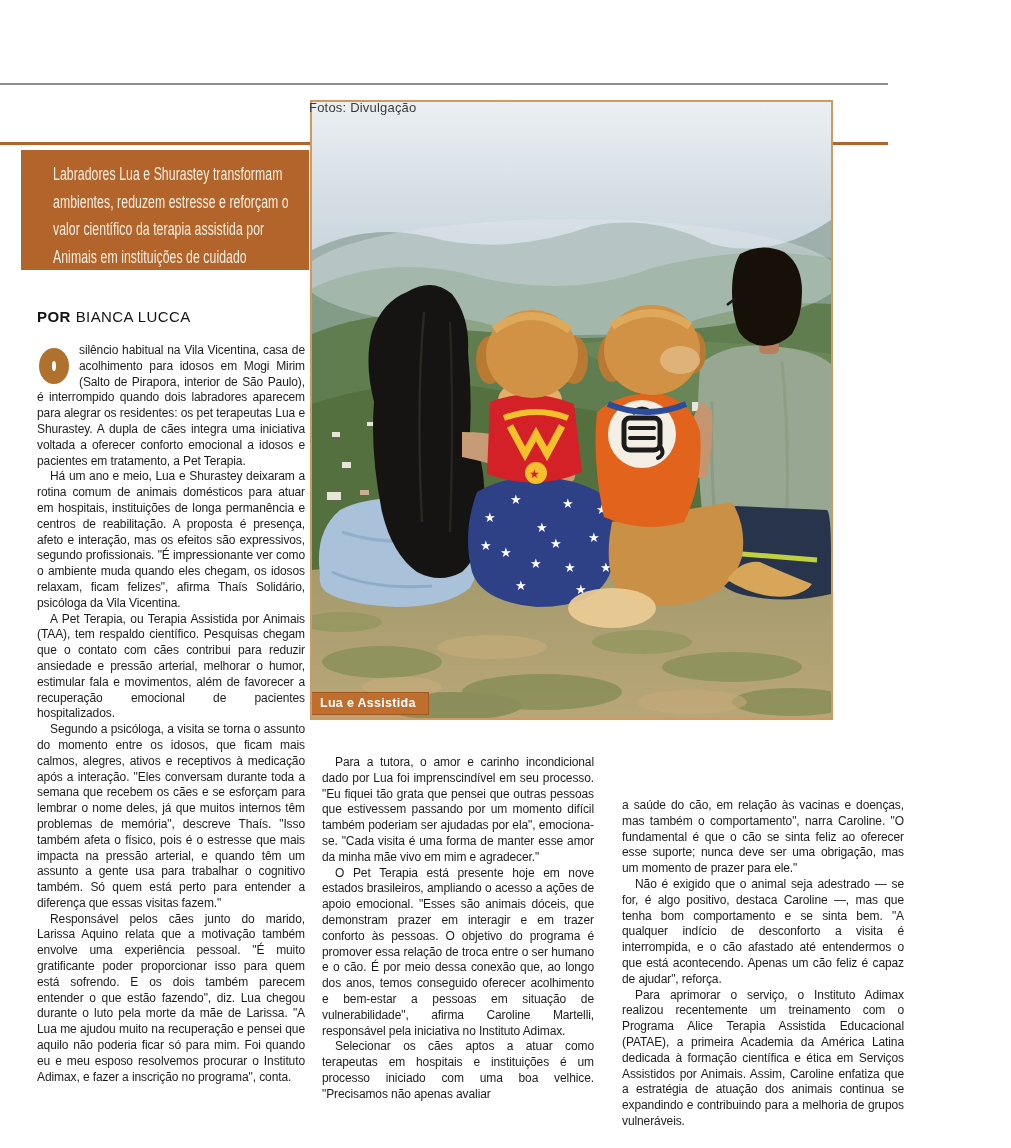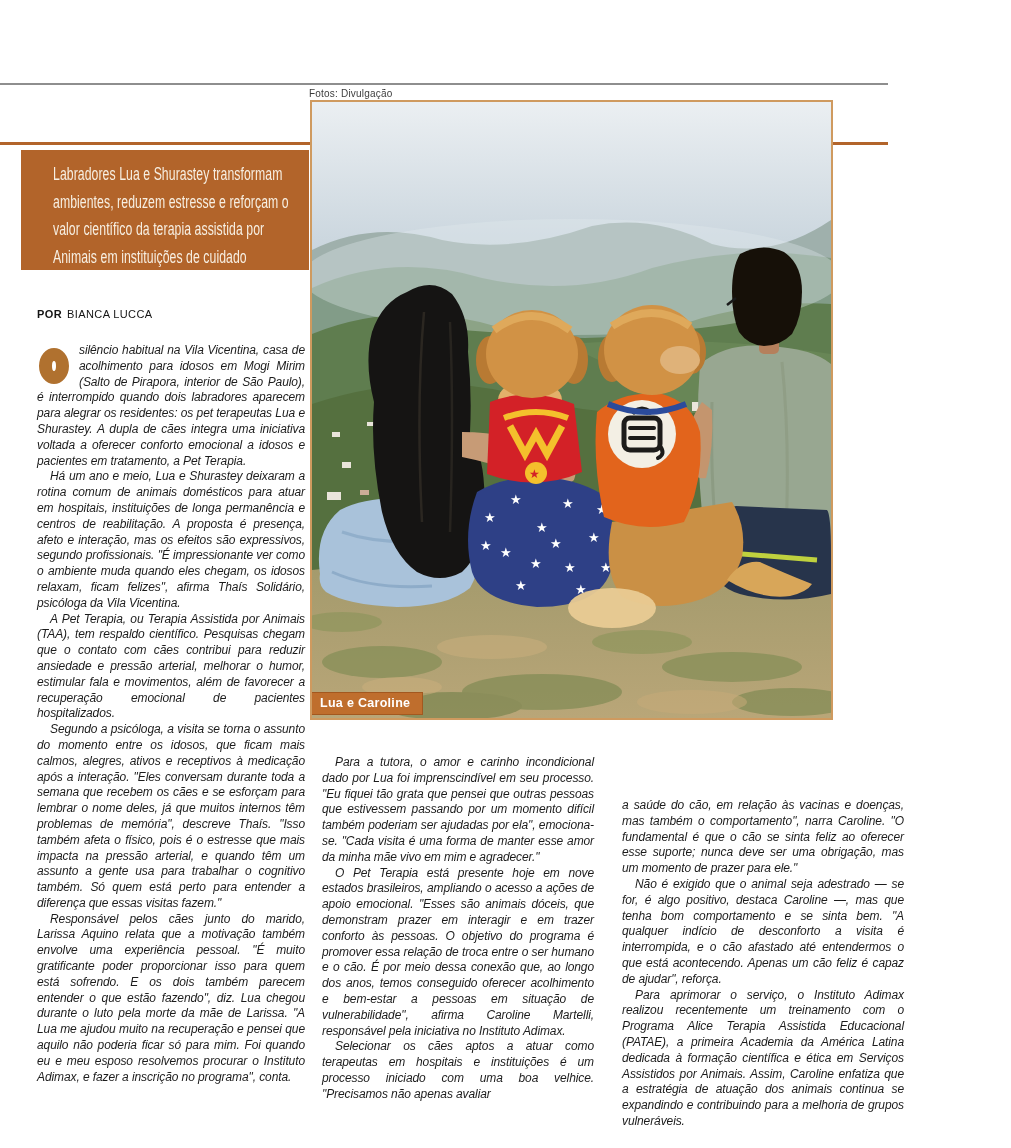--- a/index.html
+++ b/index.html
@@ -5,46 +5,46 @@
 <style>
   * { margin:0; padding:0; box-sizing:border-box; }
   html,body { background:#ffffff; }
   .page {
     position:relative; width:1011px; height:1148px; background:#fff;
     font-family:"Liberation Sans", sans-serif; overflow:hidden;
   }
   .rule-gray   { position:absolute; left:0; top:83px;  width:888px; height:2px; background:var(--rule-gray,#8e8e8e); }
   .rule-accent { position:absolute; left:0; top:142px; width:888px; height:3px; background:var(--accent-brown,#b2642a); }
   .photo-credit {
-    position:absolute; left:309px; top:88px; font-size:10px; color:#3c3c3c; letter-spacing:.2px; z-index:3;
+    position:absolute; left:309px; top:100px; font-size:13px; color:#3c3c3c; letter-spacing:.2px; z-index:3;
   }
   .headline-box {
     position:absolute; left:5px; top:150px; width:288px; height:120px;
     background:var(--accent-brown,#b2642a); overflow:hidden;margin-left:16px;
   }
   .headline-inner {
     display:block; width:340px; transform:scaleX(.70); transform-origin:left top;
     margin:11px 0 0 32px; color:var(--headline-text,#f7efe2);
     font-size:17.5px; line-height:27.5px; letter-spacing:.1px; font-weight:400;
   }
   .photo-frame {
     position:absolute; left:310px; top:100px; width:523px; height:620px;
     border:2px solid #cf9a5f; background:#cfd8de; z-index:2;
   }
   .photo-frame svg { display:block; width:519px; height:616px; }
   .photo-caption {
     position:absolute; left:0; bottom:3px; background:var(--caption-bg,#bf6e2d);
     color:#fff; font-size:12.5px; font-weight:bold; padding:3px 12px 4px 8px;
     letter-spacing:.3px; border:1px solid #a3581f; border-left:none;
   }
-  .byline { position:absolute; left:37px; top:308px; font-size:11px; color:#141414; letter-spacing:.4px; }
+  .byline { position:absolute; left:37px; top:308px; font-size:15px; color:#141414; letter-spacing:.4px; }
   .byline .pre { font-weight:bold; margin-right:5px; }
   .col {
     position:absolute; font-size:12px; line-height:15.8px; color:#1c1c1c;
-    text-align:justify; letter-spacing:-.1px;font-style:italic;
+    text-align:justify; letter-spacing:-.1px;
   }
   .col p { text-indent:13px; }
   .col p.lead, .col p.noindent { text-indent:0; }
   .col-left  { left:37px;  top:343px; width:268px; }
   .col-mid   { left:322px; top:755px; width:272px; }
   .col-right { left:622px; top:798px; width:282px; }
   .dropcap {
     float:left; width:30px; height:36px; border:13px solid var(--dropcap,#b0712f);
     border-radius:50%; margin:5px 10px 2px 2px;
   }
@@ -208,21 +208,21 @@
         <path d="M296,302 Q335,318 374,302" stroke="#2b4b9b" stroke-width="6" fill="none"></path>
         <ellipse cx="300" cy="256" rx="14" ry="24" fill="#b87a33"></ellipse>
         <ellipse cx="380" cy="250" rx="14" ry="22" fill="#b87a33"></ellipse>
         <ellipse cx="340" cy="248" rx="48" ry="45" fill="#d19245"></ellipse>
         <ellipse cx="368" cy="258" rx="20" ry="14" fill="#dfb279"></ellipse>
         <path d="M300,224 Q340,198 378,224" stroke="#dfa95b" stroke-width="8" fill="none"></path>
         <path d="M415,478 Q448,498 478,494 Q495,490 500,482 Q470,470 448,460 Q428,458 415,478 Z" fill="#d8a659"></path>
         <ellipse cx="300" cy="506" rx="44" ry="20" fill="#e9cb93" opacity=".95"></ellipse>
       </g>
     </svg>
-    <figcaption class="photo-caption">Lua e Caroline</figcaption>
+    <figcaption class="photo-caption">Lua e Assistida</figcaption>
   </figure>
 
   <div class="byline">
     <span class="pre">POR</span><span>BIANCA LUCCA</span>
   </div>
 
   <div class="col col-left">
     <p class="lead"><span class="dropcap"></span><span>silêncio habitual na Vila Vicentina, casa de acolhimento para idosos em Mogi Mirim (Salto de Pirapora, interior de São Paulo), é interrompido quando dois labradores aparecem para alegrar os residentes: os pet terapeutas Lua e Shurastey. A dupla de cães integra uma iniciativa voltada a oferecer conforto emocional a idosos e pacientes em tratamento, a Pet Terapia.</span></p>
     <div>
 

